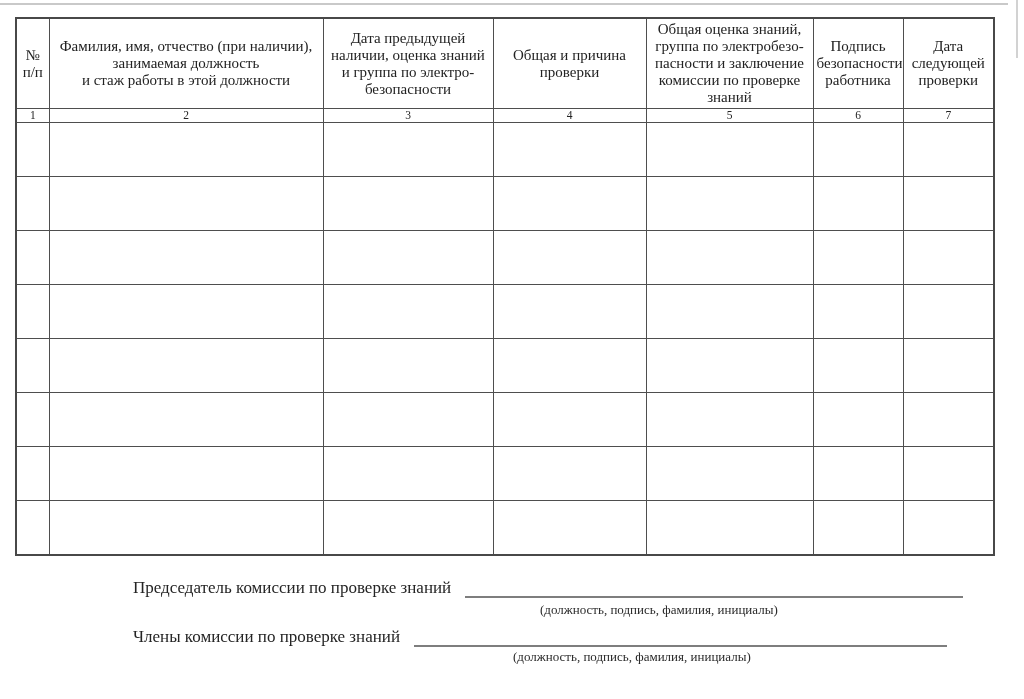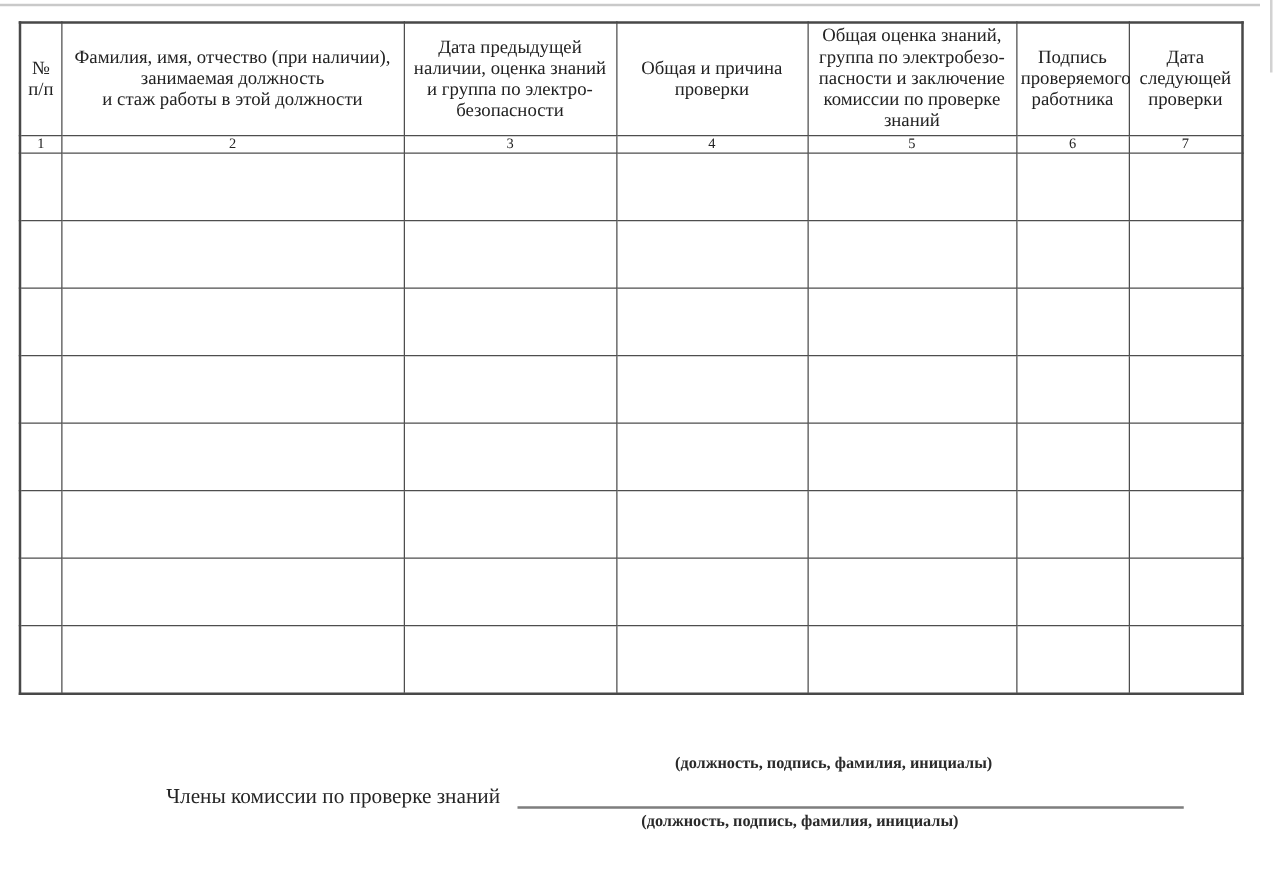--- a/index.html
+++ b/index.html
@@ -76,21 +76,20 @@
     border-bottom: 2px solid #7e7e7e;
     height: 2px;
   }
   .line-chairman { left: 133px; top: 577px; width: 830px; }
   .line-members  { left: 133px; top: 626px; width: 814px; }
   .caption {
     position: absolute;
     font-size: 13px;
     color: #2a2a2a;
     white-space: nowrap;
-    font-weight: bold;
   }
   .caption-chairman { left: 540px; top: 602px; }
   .caption-members  { left: 513px; top: 649px; }
 </style>
 </head>
 <body>
 
 <div class="page">
   <div class="scan-top"></div>
   <div class="scan-right"></div>
@@ -117,21 +116,21 @@
 и группа по электро-
 безопасности</th>
         <th>Общая и причина
 проверки</th>
         <th>Общая оценка знаний,
 группа по электробезо-
 пасности и заключение
 комиссии по проверке
 знаний</th>
         <th>Подпись
-проверяемого
+безопасности
 работника</th>
         <th>Дата
 следующей
 проверки</th>
       </tr>
       <tr class="num-row">
         <td>1</td>
         <td>2</td>
         <td>3</td>
         <td>4</td>
@@ -209,20 +208,24 @@
           <td></td>
           <td></td>
           <td></td>
           <td></td>
           <td></td>
           <td></td>
         </tr>
       </tbody>
   </table>
 
+  <div class="footer-line line-chairman">
+    <span class="flabel">Председатель комиссии по проверке знаний</span>
+    <span class="fill-line"></span>
+  </div>
   <div class="caption caption-chairman">(должность, подпись, фамилия, инициалы)</div>
 
   <div class="footer-line line-members">
     <span class="flabel">Члены комиссии по проверке знаний</span>
     <span class="fill-line"></span>
   </div>
   <div class="caption caption-members">(должность, подпись, фамилия, инициалы)</div>
 </div>
 
 </body></html>

